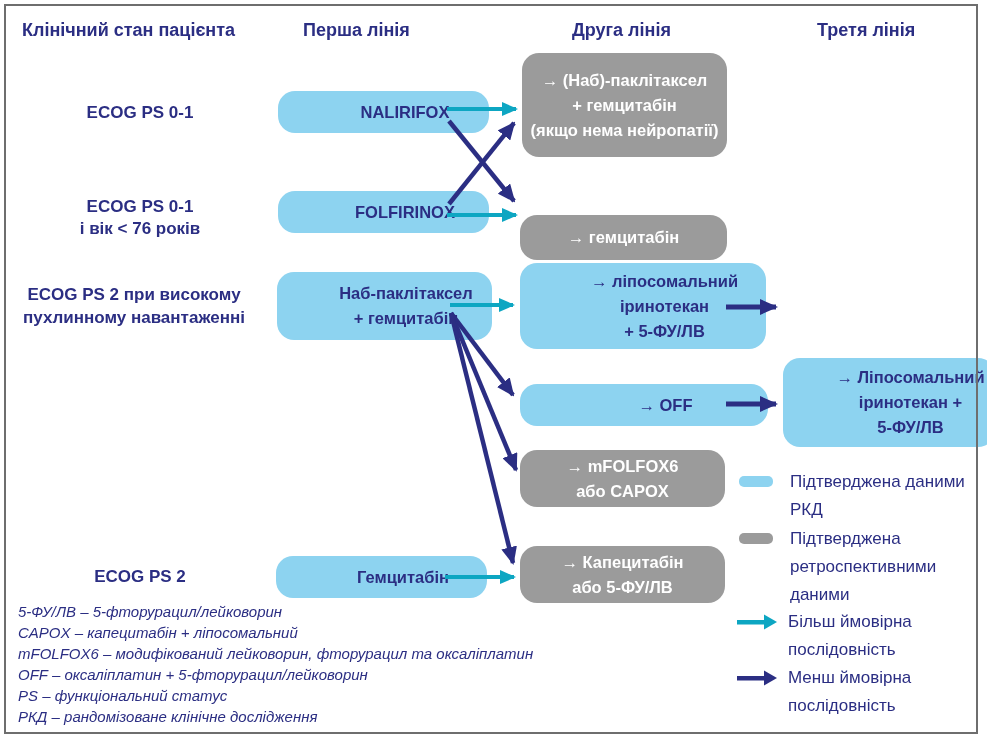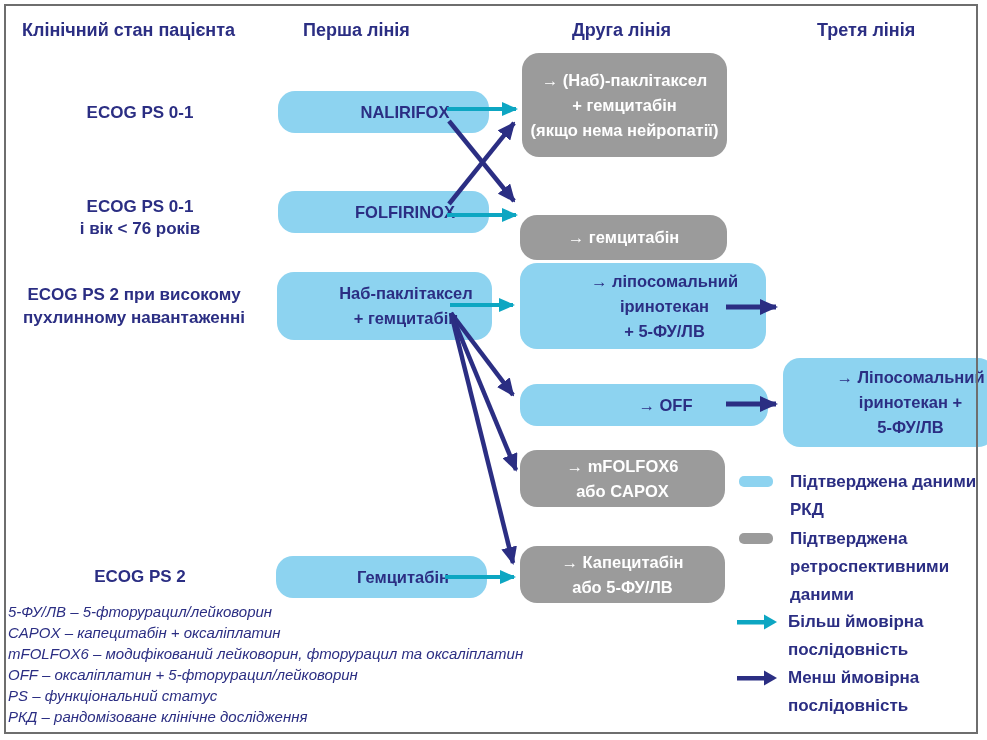--- a/index.html
+++ b/index.html
@@ -11,25 +11,25 @@
   .plabel{position:absolute;color:#2b2e83;font-weight:bold;font-size:17px;
           text-align:center;white-space:pre-line;line-height:22px;}
   .box{position:absolute;display:flex;align-items:center;justify-content:center;
        text-align:center;font-weight:bold;font-size:16.5px;line-height:25px;
        white-space:pre-line;border-radius:17px;}
   .box.rct{background:#8dd3f0;color:#2b2e83;padding-left:43px;}
   .box.retro{background:#9b9b9b;color:#ffffff;}
   svg.overlay{position:absolute;left:0;top:0;pointer-events:none;}
   .legend-item{position:absolute;display:flex;gap:11px;align-items:flex-start;}
   .legend-marker{flex:0 0 40px;}
-  .legend-label{color:#2b2e83;font-weight:bold;font-size:17px;line-height:28px;white-space:pre-line;}
+  .legend-label{color:#2b2e83;font-weight:normal;font-size:17px;line-height:28px;white-space:pre-line;}
   .swatch{display:block;width:34px;height:11px;border-radius:5px;margin-top:8px;}
   .swatch.blue{background:#8dd3f0;}
   .swatch.gray{background:#9b9b9b;}
-  .footnotes{position:absolute;left:8px;top:601px;color:#2b2e83;
+  .footnotes{position:absolute;left:18px;top:601px;color:#2b2e83;
              font-style:italic;font-size:15px;line-height:21px;}
 </style>
 </head>
 <body>
 
 <div class="stage">
 
   <div class="hdr" style="left:22px;top:20px;">Клінічний стан пацієнта</div>
   <div class="hdr" style="left:303px;top:20px;">Перша лінія</div>
   <div class="hdr" style="left:572px;top:20px;">Друга лінія</div>
@@ -118,21 +118,21 @@
         <rect x="0" y="6" width="29" height="4.5" fill="#2b2e83"></rect>
         <polygon points="27,0.5 40,8 27,15.5" fill="#2b2e83"></polygon>
       </svg>
     </span>
     <div class="legend-label">Менш ймовірна
 послідовність</div>
   </div>
 
   <div class="footnotes">
     <div>5-ФУ/ЛВ – 5-фторурацил/лейковорин</div>
-    <div>CAPOX – капецитабін + оксаліплатин</div>
+    <div>CAPOX – капецитабін + ліпосомальний</div>
     <div>mFOLFOX6 – модифікований лейковорин, фторурацил та оксаліплатин</div>
     <div>OFF – оксаліплатин + 5-фторурацил/лейковорин</div>
     <div>PS – функціональний статус</div>
     <div>РКД – рандомізоване клінічне дослідження</div>
   </div>
 
   <div class="frame"></div>
 </div>
 
 </body></html>

